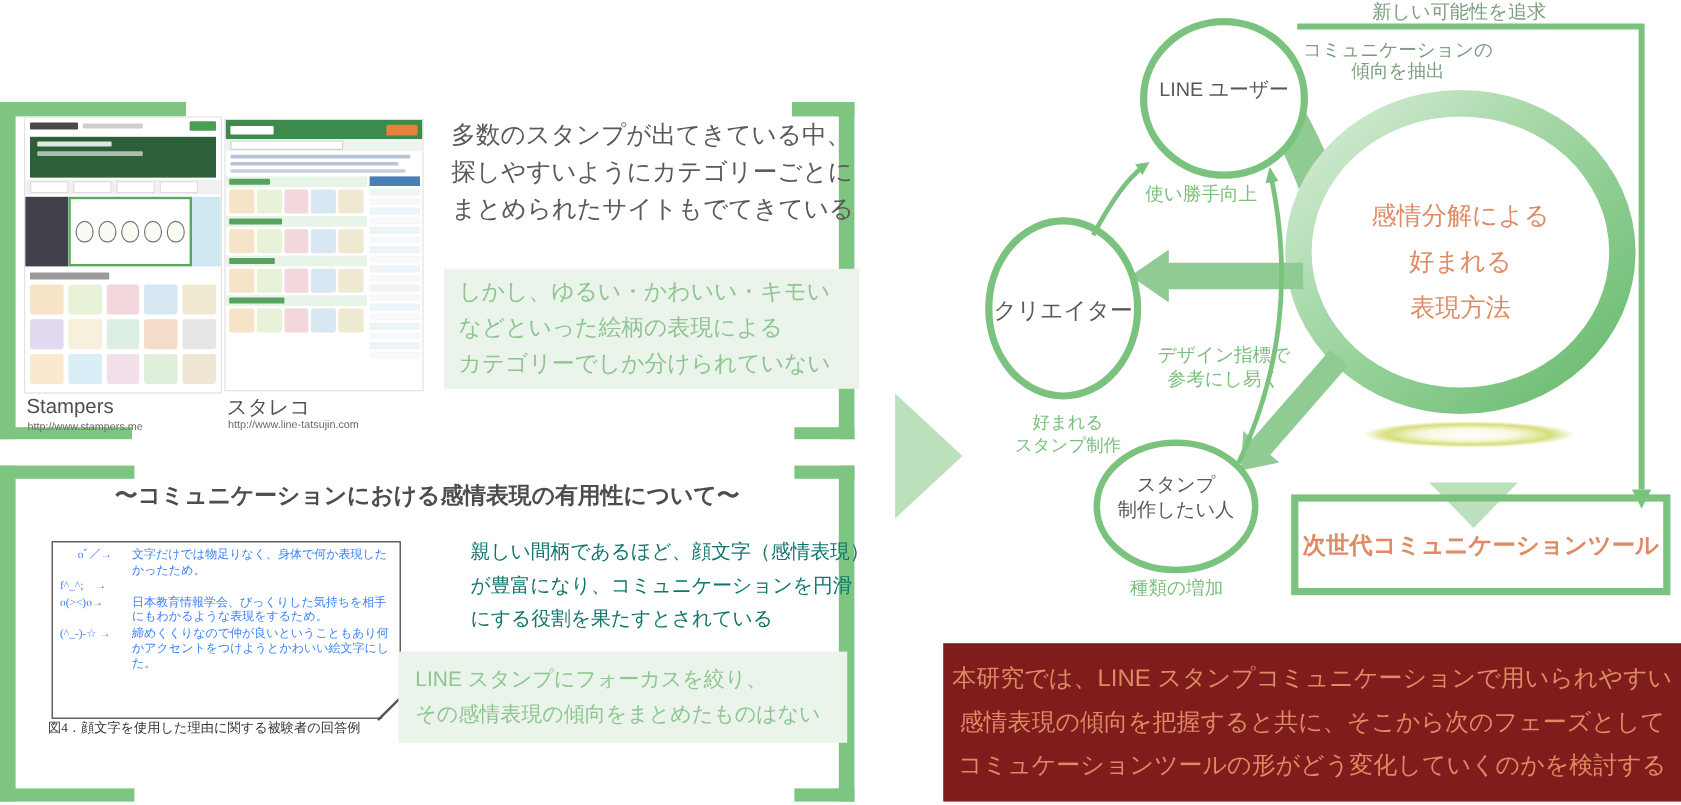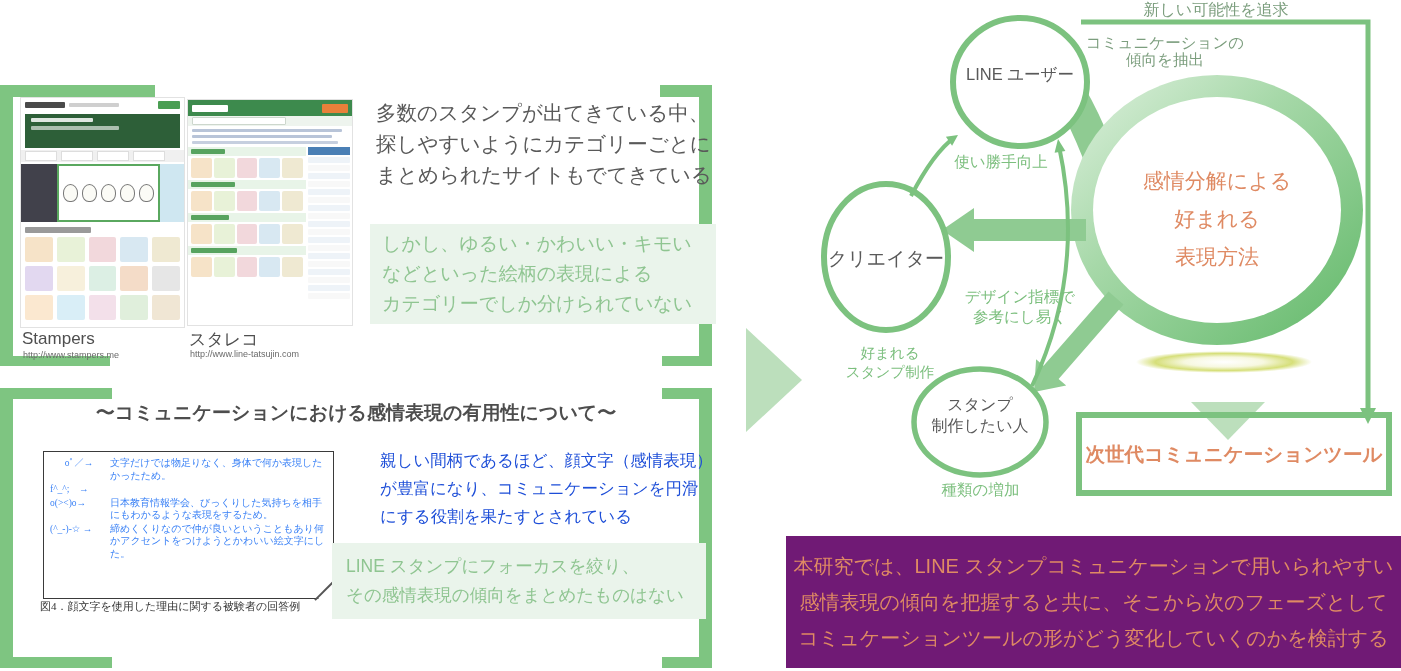--- a/index.html
+++ b/index.html
@@ -7,21 +7,21 @@
          font-family:"Liberation Sans","DejaVu Sans",sans-serif;}
   .abs{position:absolute;}
   .ml{white-space:pre-line;}
   
   .seg{position:absolute;background:#7EC581;}
   
   .lead1{left:376px;top:97px;width:340px;font-size:20.5px;line-height:31px;color:#595959;font-weight:500;}
   .gbox1{left:370px;top:224px;width:322px;background:#EAF4EB;padding:5px 12px;
          font-size:19px;line-height:30px;color:#8FC591;font-weight:500;}
   .btitle{left:14px;top:400px;width:684px;text-align:center;font-size:19px;font-weight:bold;color:#4d4d4d;}
-  .lead2{left:380px;top:446px;width:340px;font-size:16.5px;line-height:28px;color:#1d4ed8;font-weight:500;}
+  .lead2{left:392px;top:446px;width:340px;font-size:16.5px;line-height:28px;color:#0f766e;font-weight:500;}
   .gbox2{left:332px;top:543px;width:374px;box-sizing:border-box;background:#EAF4EB;padding:9px 14px;
          font-size:17.5px;line-height:29px;color:#8FC591;font-weight:500;}
   .cite{left:18px;top:630px;width:690px;font-size:10px;line-height:16px;color:#595959;}
   
   .site-name{font-size:17px;color:#4f4f4f;font-weight:500;}
   .site-url{font-size:9px;color:#6a6a6a;}
   
   .figure{left:38px;top:447px;width:293px;height:172px;background:#fff;}
   .fig-inner{position:absolute;left:5px;top:4px;width:279px;height:141px;border:1.5px solid #3a3a3a;
              padding:5px 4px 0 6px;font-family:"Liberation Serif","DejaVu Serif",serif;color:#3b82f6;}
@@ -65,21 +65,21 @@
   .sb-grid>div{height:6px;border-radius:1px;}
   
   .dlabel{position:absolute;text-align:center;font-weight:500;}
   .gray-green{color:#7C9E7E;}
   .green-lb{color:#7CBF7E;}
   .node-lb{color:#595959;}
   .center-text{left:1107px;top:162px;width:220px;text-align:center;font-size:21px;line-height:38px;
                color:#DF8A63;font-weight:500;}
   .nextgen{left:1076px;top:412px;width:316px;height:84px;box-sizing:border-box;border:6px solid #7CC27F;
            display:flex;align-items:center;justify-content:center;font-size:19.5px;color:#DF8A63;font-weight:600;}
-  .peach{left:786px;top:536px;width:615px;height:132px;background:#701a75;display:flex;align-items:center;
+  .peach{left:786px;top:536px;width:615px;height:132px;background:#7f1d1d;display:flex;align-items:center;
          justify-content:center;text-align:center;font-size:20px;line-height:36px;color:#DF8A63;font-weight:500;}
 </style>
 </head>
 <body>
 
 <div id="slide">
 
   <div class="seg" style="left:0;top:85px;width:13px;height:281px"></div>
   <div class="seg" style="left:699px;top:85px;width:13px;height:281px"></div>
   <div class="seg" style="left:0;top:85px;width:155px;height:12px"></div>

